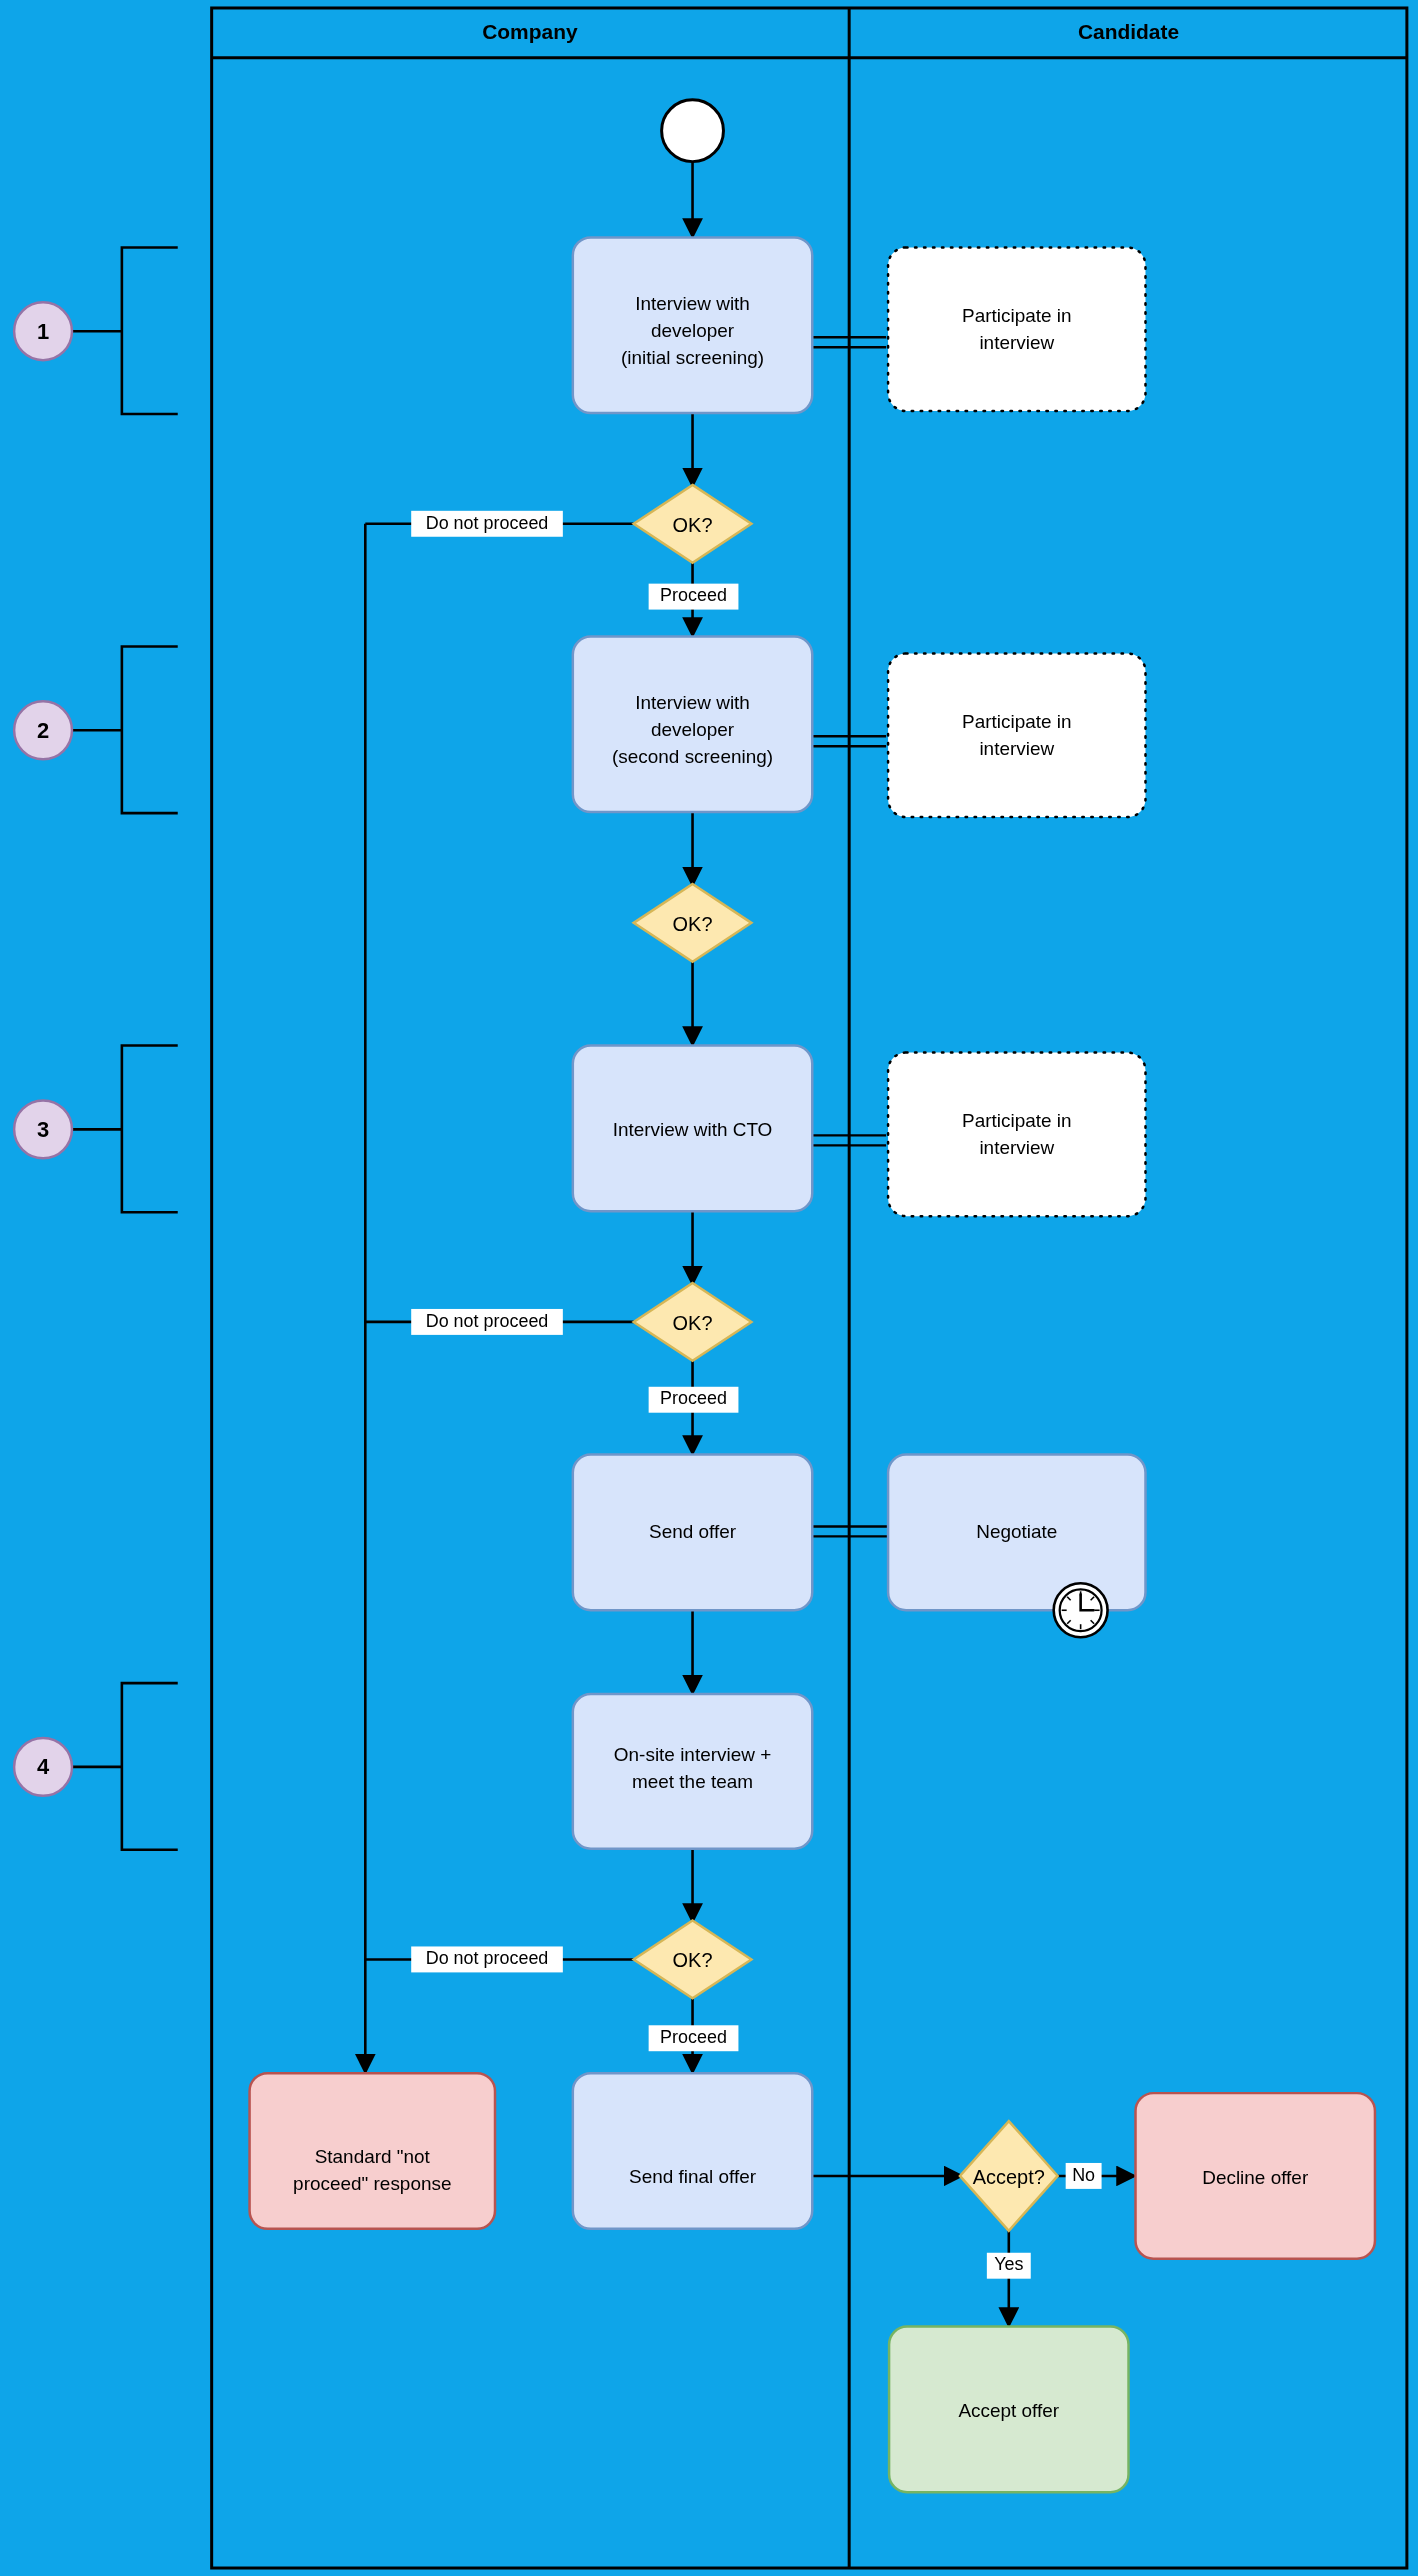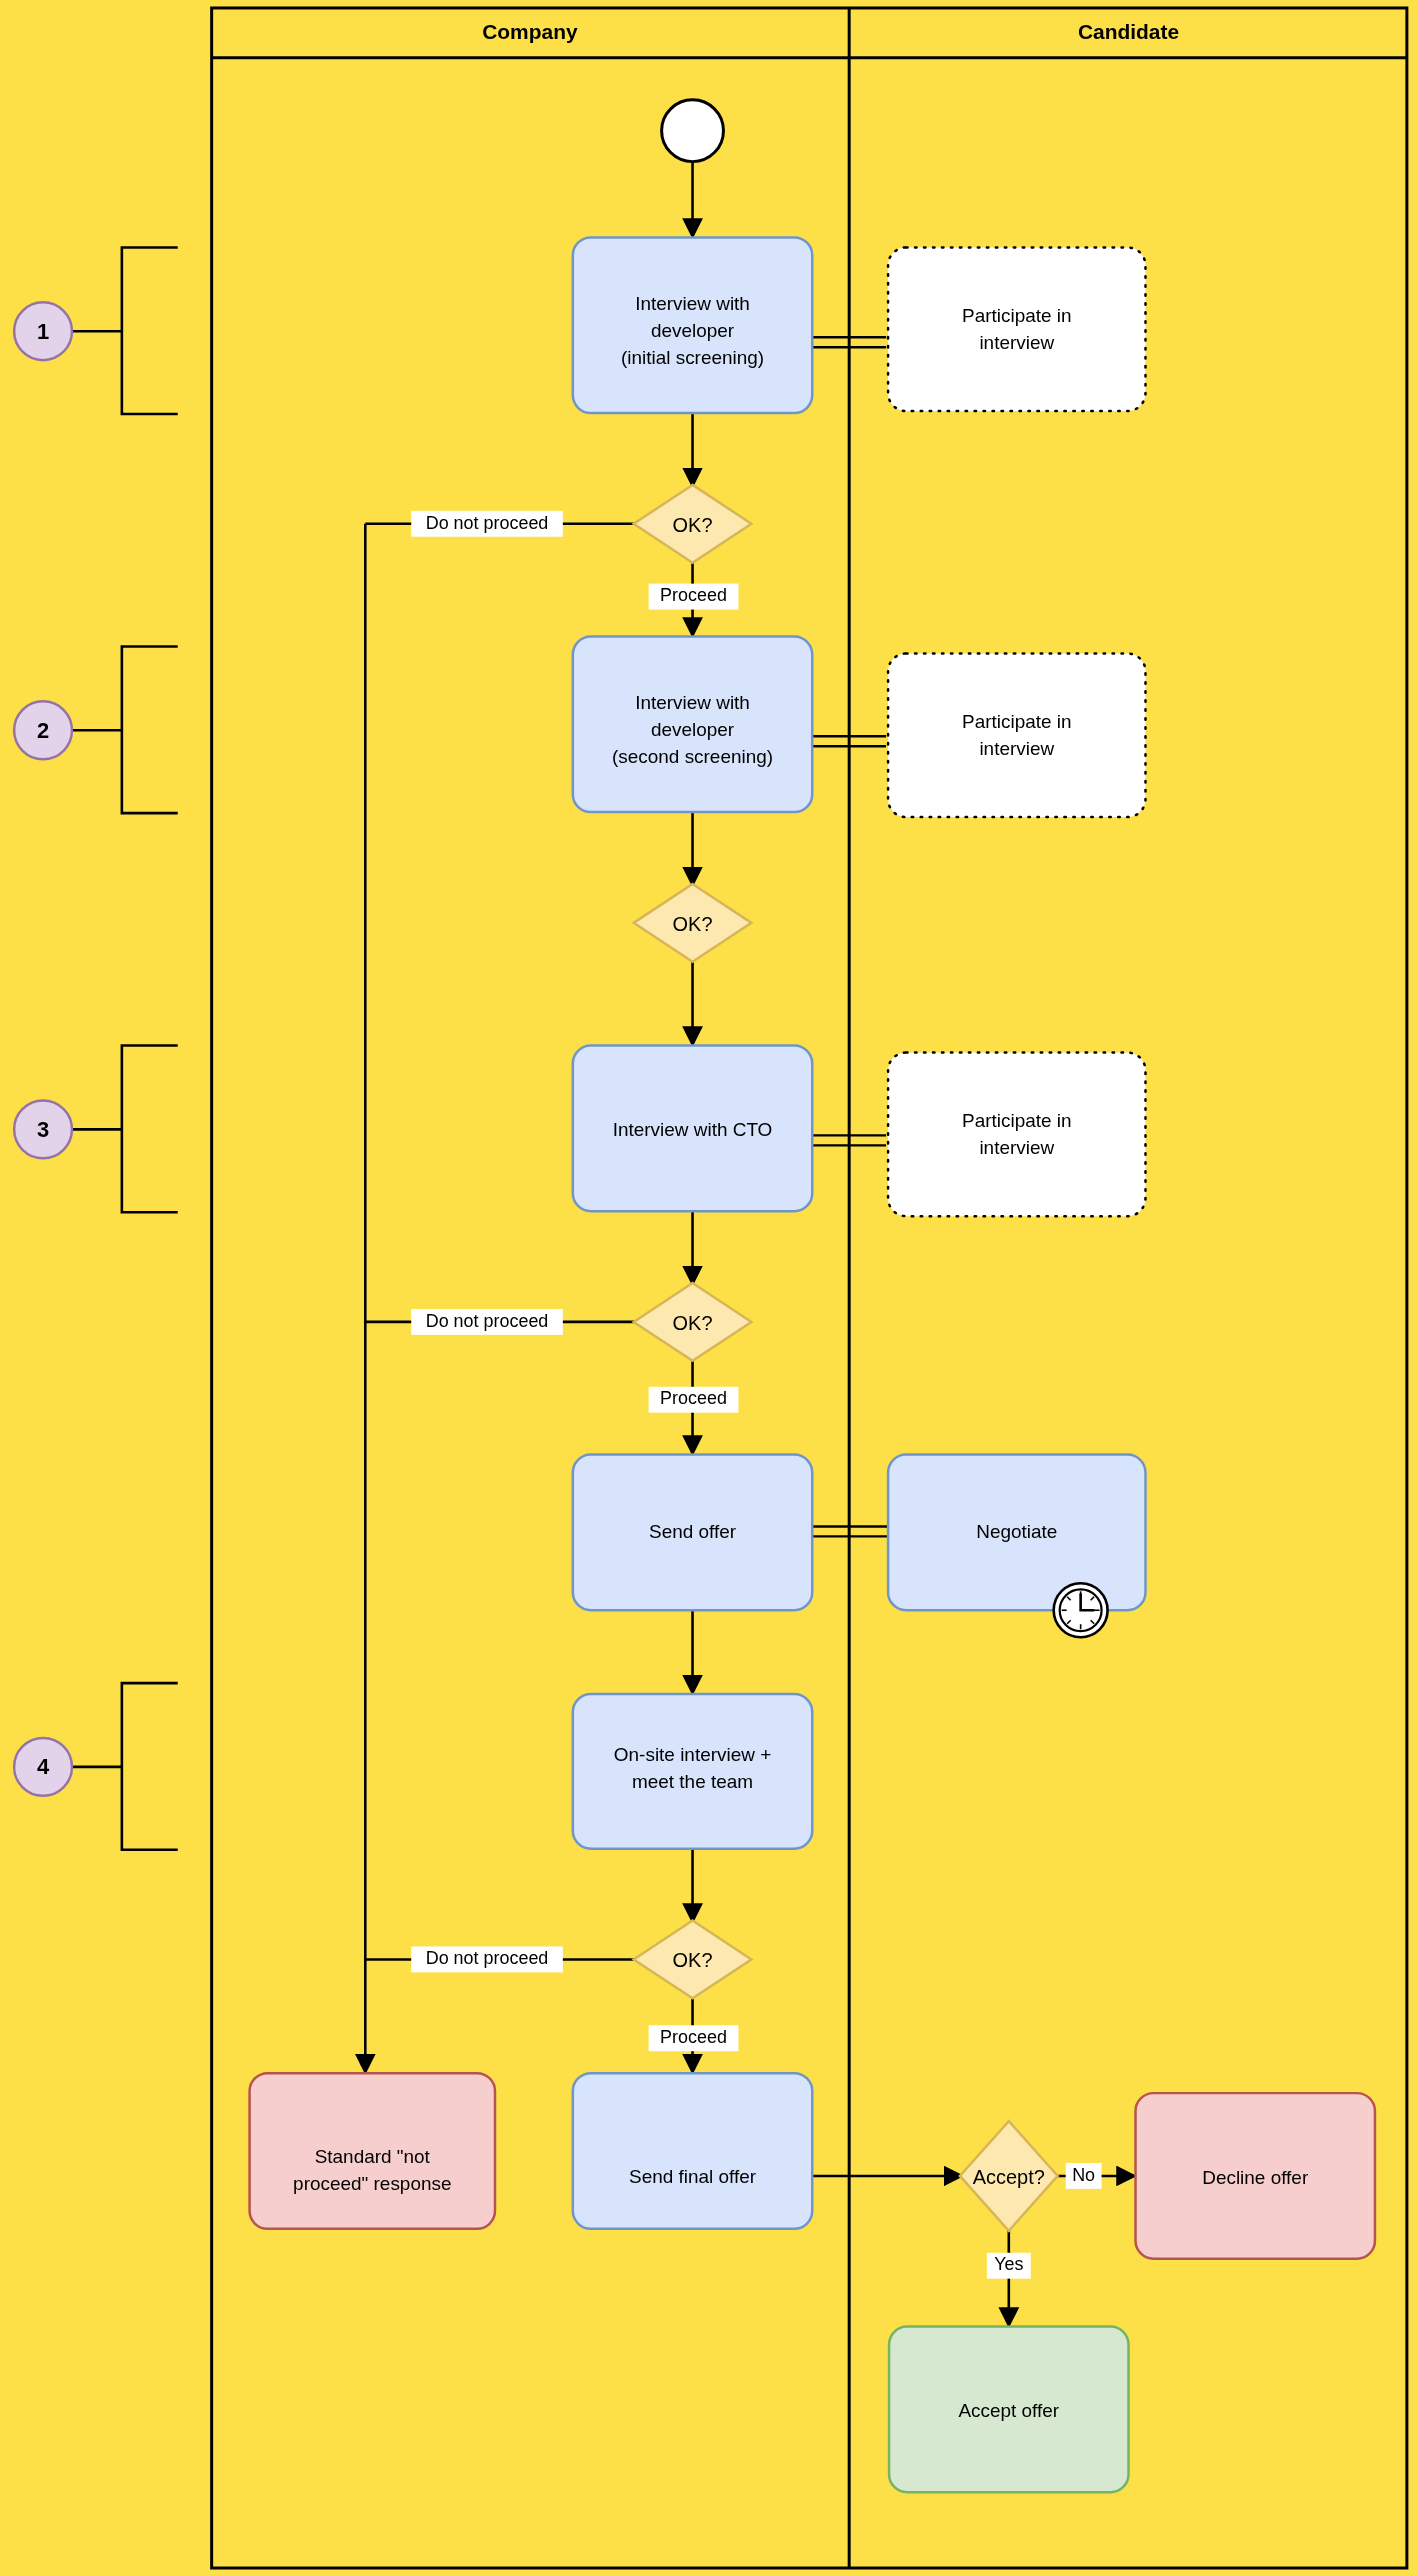--- a/index.html
+++ b/index.html
@@ -10,21 +10,21 @@
   body {
     font-family: "Liberation Sans", sans-serif;
     width: 1419px;
     height: 2576px;
     overflow: hidden;
   }
   #canvas {
     position: relative;
     width: 1419px;
     height: 2576px;
-    background: #fde047;
+    background: #0ea5e9;
   }
   svg#diagram {
     position: absolute;
     top: 0;
     left: 0;
     width: 1419px;
     height: 2576px;
     display: block;
   }
   .lane-line {

